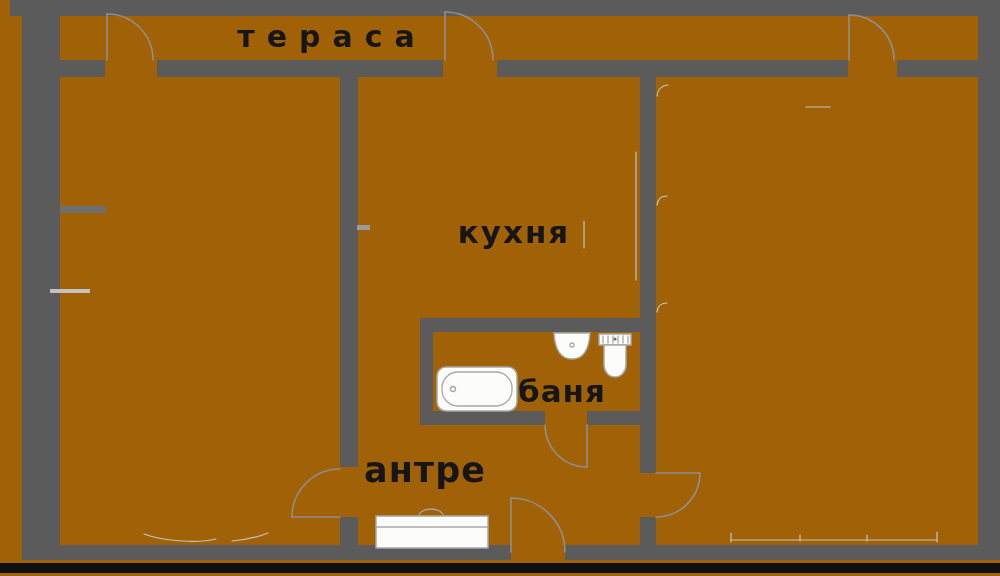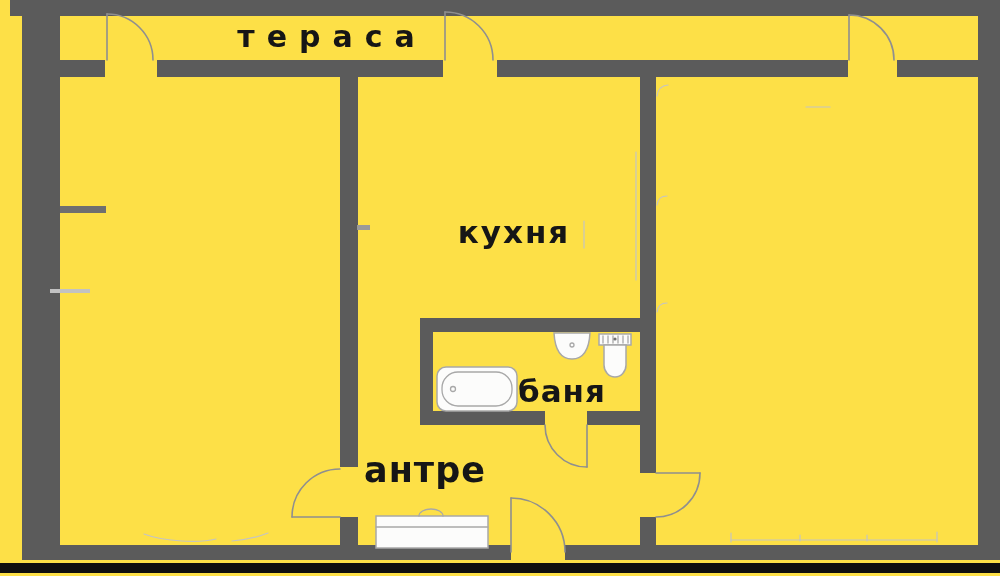--- a/index.html
+++ b/index.html
@@ -1,16 +1,16 @@
 <!DOCTYPE html>
 <html><head>
 <meta charset="utf-8">
 <style>
   html,body{margin:0;padding:0;background:#ffffff;}
-  .stage{position:relative;width:1000px;height:576px;background:#fde047;overflow:hidden;
+  .stage{position:relative;width:1000px;height:576px;background:#a16207;overflow:hidden;
          font-family:"DejaVu Sans","Liberation Sans",sans-serif;}
   svg{display:block;width:1000px;height:576px;}
   .wall{fill:#5b5b5b;stroke:none;}
   .wall-stub{fill:#5b5b5b;}
   .door{fill:none;stroke:#8f8f8f;stroke-width:1.6;stroke-linecap:round;}
   .fixture{fill:#fcfcfb;stroke:#a8a8a8;stroke-width:1.5;}
   .fixture-line{fill:none;stroke:#a8a8a8;stroke-width:1.3;stroke-linecap:round;}
   .faint{fill:none;stroke:#c4c4c4;stroke-width:1.2;stroke-linecap:round;}
   .tick-dark{fill:#6f6f6f;}
   .tick-mid{fill:#9a9a9a;}

